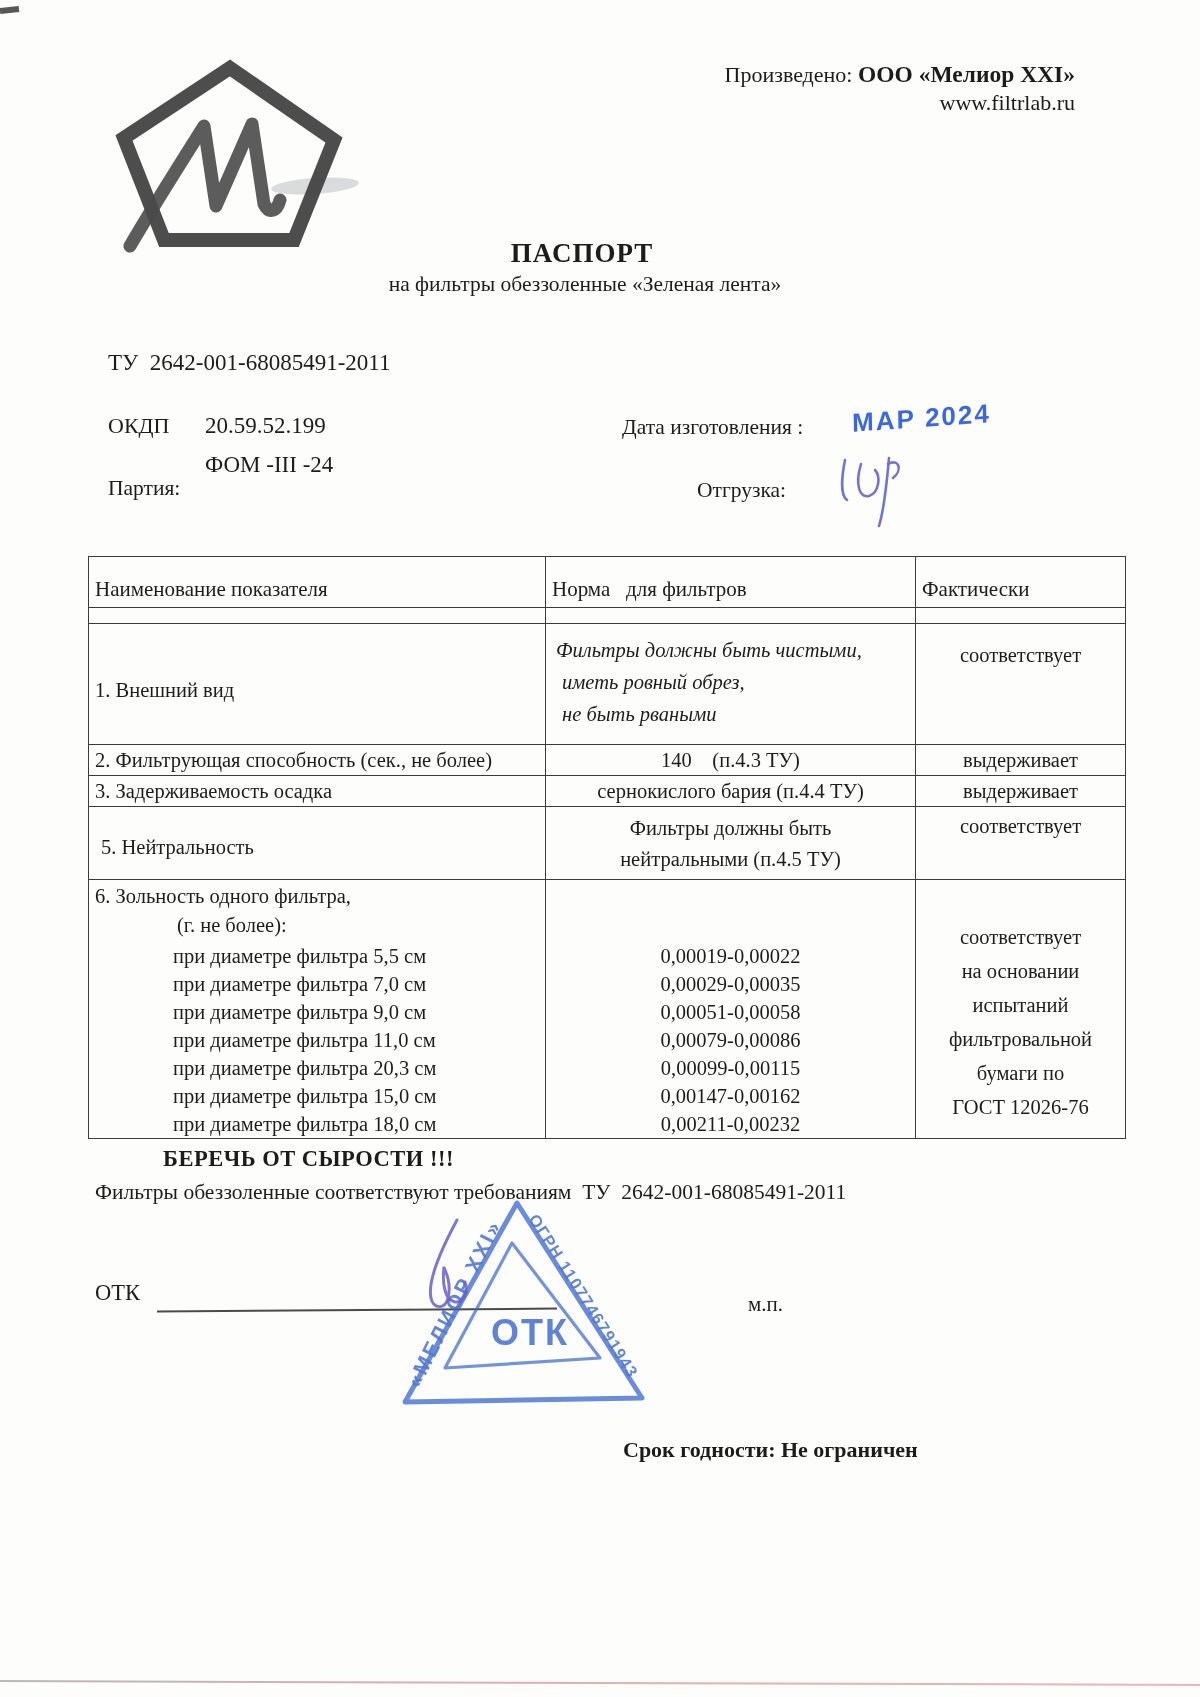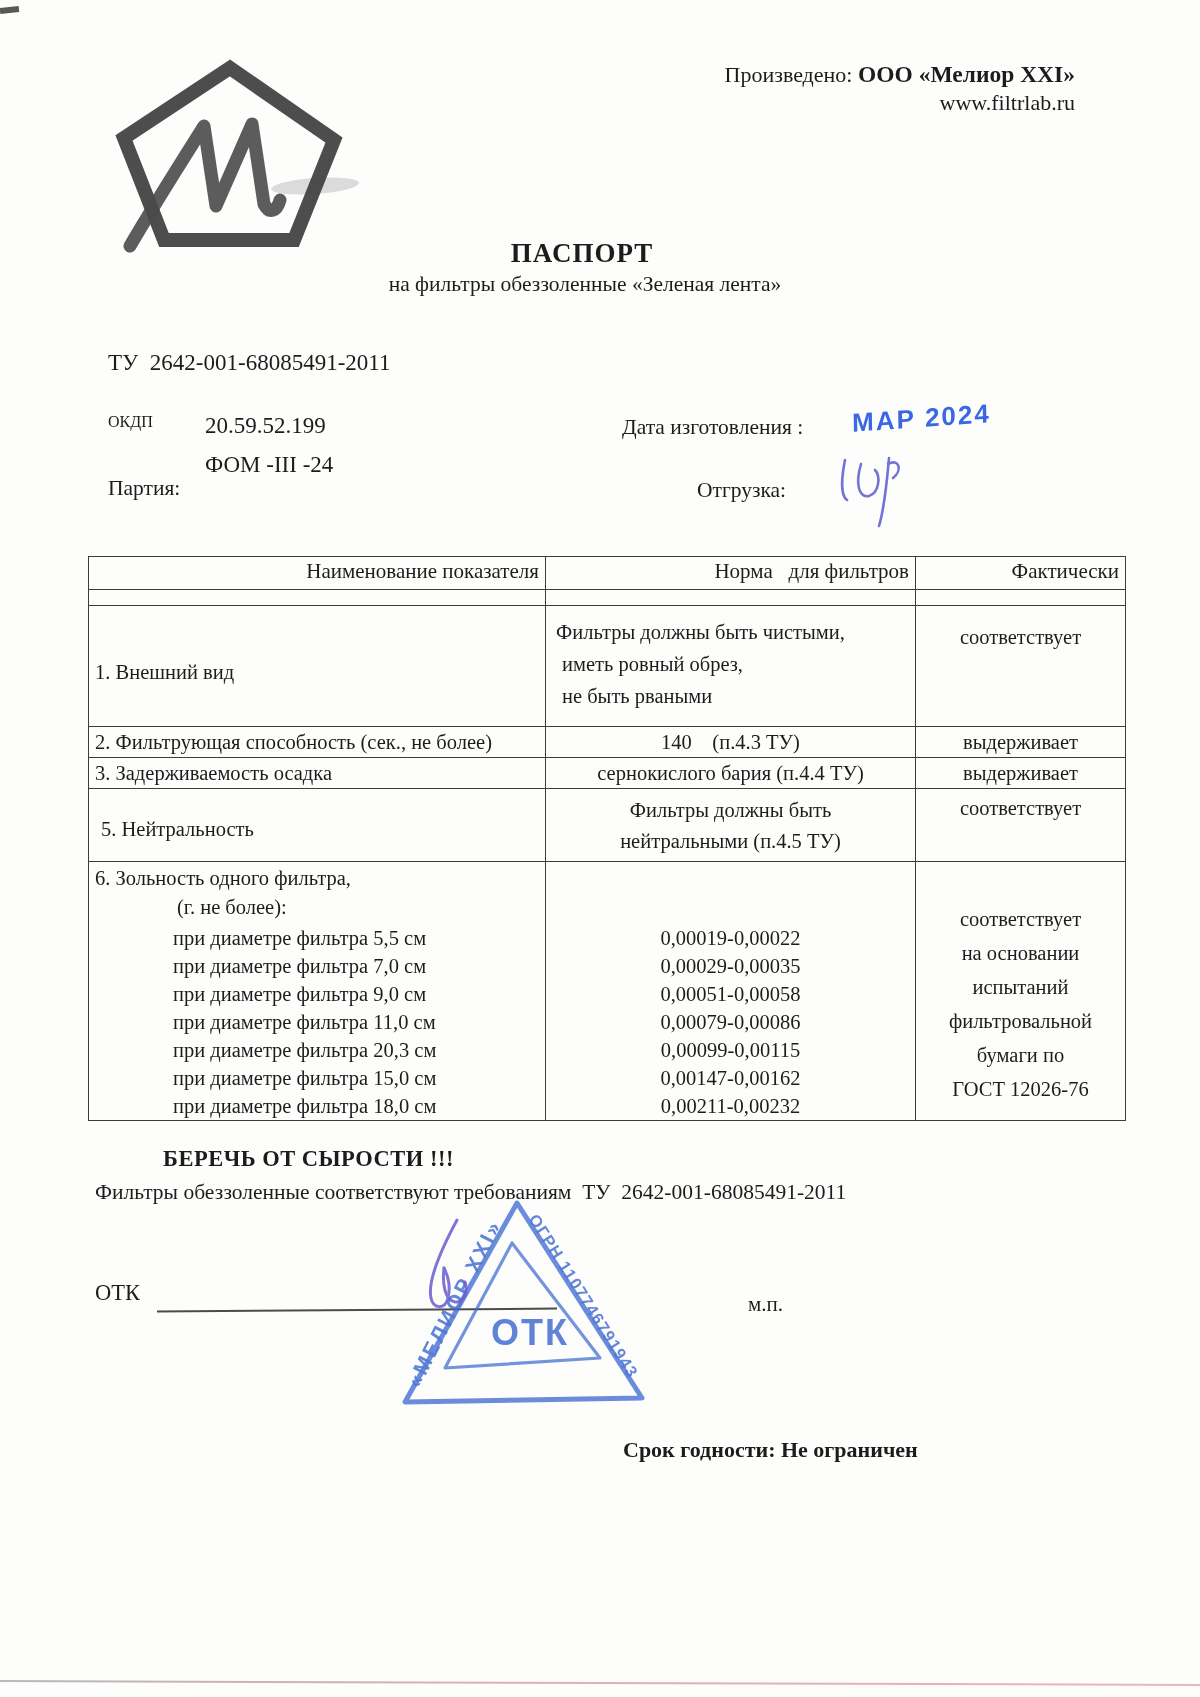--- a/index.html
+++ b/index.html
@@ -17,49 +17,49 @@
   .logo{left:112px;top:58px;}
 
   .producer{right:125px;top:60px;text-align:right;font-size:22px;line-height:28px;}
   .producer b{font-size:23.5px;}
   .country-val{font-style:italic;}
 
   .doc-title{left:0;top:238px;width:1164px;text-align:center;font-size:27px;font-weight:bold;letter-spacing:1px;}
   .doc-subtitle{left:0;top:272px;width:1170px;text-align:center;font-size:21.5px;}
 
   .tu{left:108px;top:350px;font-size:23px;}
-  .okdp-label{left:108px;top:413px;font-size:16px;}
+  .okdp-label{left:108px;top:413px;font-size:22px;}
   .okdp-value{left:205px;top:413px;font-size:23px;}
   .date-label{left:622px;top:415px;font-size:21.5px;}
   .date-stamp{
     left:852px;top:403px;font-family:"Liberation Sans",sans-serif;
     font-weight:bold;font-size:26px;color:#2a5be0;letter-spacing:2px;
     transform:rotate(-4deg) skewX(-3deg);opacity:.92;
   }
   .batch-label{left:108px;top:476px;font-size:21.5px;}
   .batch-value{left:205px;top:452px;font-size:23px;}
   .ship-label{left:697px;top:478px;font-size:21.5px;}
   .ship-mark{left:833px;top:438px;}
 
   .caption{left:88px;top:520px;width:1037px;text-align:center;font-size:21.5px;}
 
   table.spec{
     position:absolute;left:88px;top:556px;width:1037px;
     border-collapse:collapse;table-layout:fixed;
     font-size:20.5px;
   }
   table.spec td{border:1.6px solid #3c3c3c;padding:0 6px;vertical-align:middle;}
-  tr.head td{height:30px;text-align:right;font-size:21px;padding-top:2px;vertical-align:top;border-radius:7px;}
+  tr.head td{height:30px;text-align:left;font-size:21px;padding-top:20px;vertical-align:top;border-radius:7px;}
   tr.spacer td{height:15px;}
   td.name{text-align:left;padding-left:8px;vertical-align:top;}
   td.norm{text-align:center;}
   td.act{text-align:center;}
   tr.r1 td{height:100px;}
   tr.r1 td.name{padding-top:12px;}
-  tr.r1 td.norm{vertical-align:top;padding-top:10px;text-align:left;padding-left:10px;line-height:32px;}
+  tr.r1 td.norm{vertical-align:top;padding-top:10px;text-align:left;padding-left:10px;line-height:32px;font-style:italic;}
   tr.r1 td.act{vertical-align:top;padding-top:20px;}
   tr.r2 td,tr.r3 td,tr.r4 td{height:30px;}
   tr.r5 td{height:64px;}
   tr.r5 td.name{padding-top:8px;padding-left:12px;}
   tr.r5 td.norm{vertical-align:top;padding-top:6px;line-height:31px;}
   tr.r5 td.act{vertical-align:top;padding-top:8px;}
   tr.r6 td{height:250px;vertical-align:top;}
   .ash-t1{line-height:29px;padding-top:2px;}
   .ash-t2{line-height:29px;padding-left:82px;}
   .ash-list{margin-top:2px;line-height:28px;padding-left:78px;}

